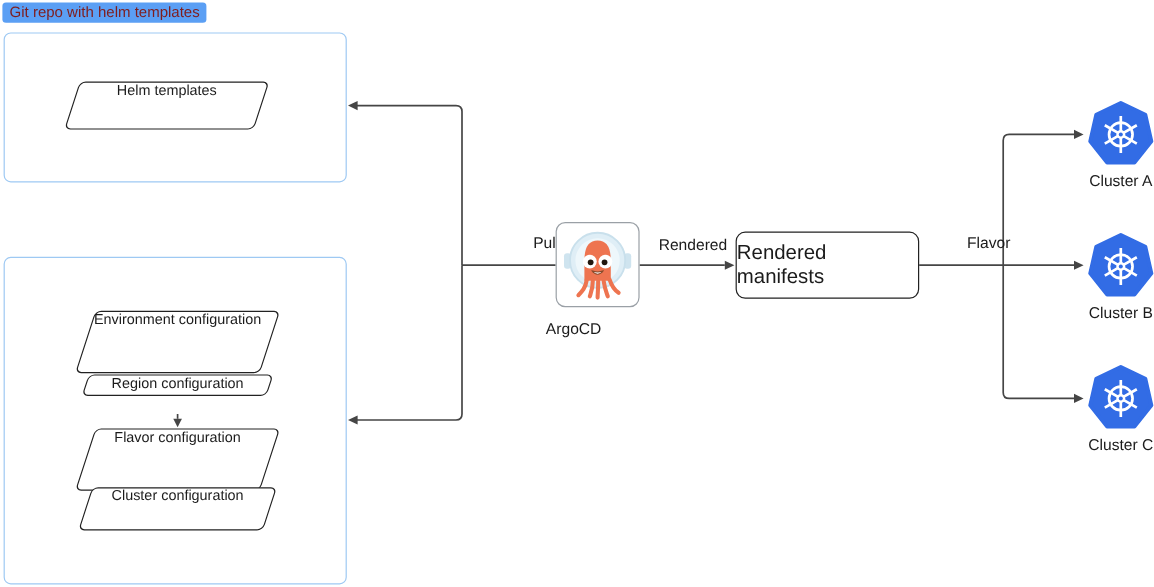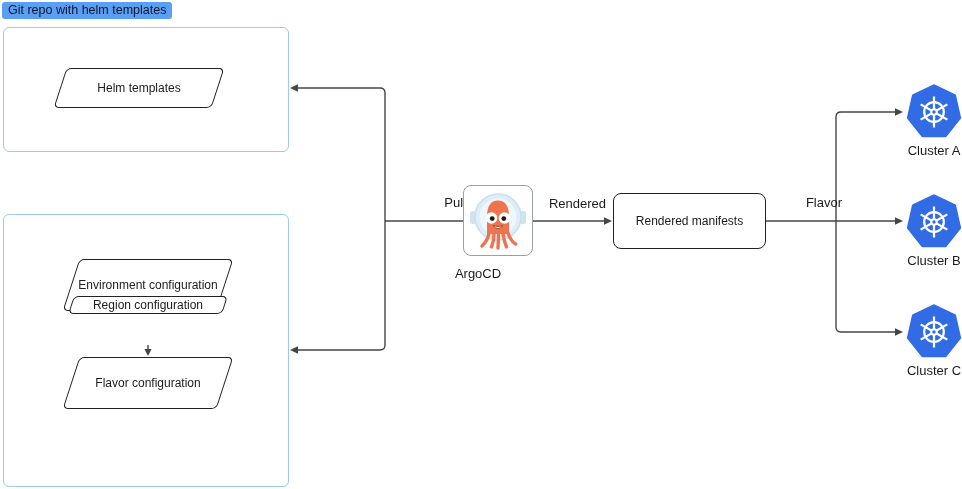--- a/index.html
+++ b/index.html
@@ -18,33 +18,33 @@
   *{margin:0;padding:0;box-sizing:border-box}
   html,body{background:#fff}
   body{font-family:"Liberation Sans",sans-serif;color:var(--text)}
   .canvas{position:relative;width:962px;height:489px;background:#fff;overflow:hidden}
 
   .wires{position:absolute;left:0;top:0;width:962px;height:489px;pointer-events:none}
   .wire{stroke:var(--line);stroke-width:1.4;fill:none}
   .arrow{fill:var(--line);stroke:none}
 
   .hl-label{position:absolute;display:inline-block;background:var(--highlight_blue);
-    color:#0f172a;font-size:12.5px;line-height:15px;padding:1px 6px;border-radius:3px;white-space:nowrap}
+    color:#7f1d1d;font-size:12.5px;line-height:15px;padding:1px 6px;border-radius:3px;white-space:nowrap}
 
   .group-box{position:absolute;background:#fff;border:1px solid var(--group_border);border-radius:6px}
 
-  .para{position:absolute;display:flex;align-items:center;justify-content:center}
+  .para{position:absolute;display:flex;align-items:flex-start;justify-content:center}
   .para::before{content:"";position:absolute;inset:0;background:#fff;
     border:1.5px solid var(--shape_border);border-radius:5px;transform:skewX(-18deg)}
   .para .lbl{position:relative;font-size:12px;white-space:nowrap}
 
   .node-box{position:absolute;background:#fff;border:1px solid var(--node_border);border-radius:8px;
     display:flex;align-items:center;justify-content:center}
   .rect-node{position:absolute;background:#fff;border:1.5px solid var(--shape_border);border-radius:8px;
-    display:flex;align-items:center;justify-content:center;font-size:12px}
+    display:flex;align-items:center;justify-content:center;font-size:17px}
 
   .flow-label{position:absolute;width:80px;text-align:right;font-size:13px;white-space:nowrap}
   .node-caption{position:absolute;width:100px;text-align:center;font-size:13px;white-space:nowrap}
   .k8s{position:absolute}
 </style>
 </head>
 <body>
 
 <div class="canvas">
 
@@ -87,25 +87,28 @@
 
   <div class="hl-label" style="left:2px;top:2px">Git repo with helm templates</div>
 
   <div class="para" style="left:60px;top:68px;width:158px;height:40px">
     <span class="lbl">Helm templates</span>
   </div>
 
   <div class="para" style="left:71px;top:259px;width:154px;height:52px">
     <span class="lbl">Environment configuration</span>
   </div>
-  <div class="para" style="left:71px;top:296px;width:154px;height:18px">
+  <div class="para" style="left:71px;top:312px;width:154px;height:18px">
     <span class="lbl">Region configuration</span>
   </div>
   <div class="para" style="left:71px;top:357px;width:154px;height:52px">
     <span class="lbl">Flavor configuration</span>
+  </div>
+  <div class="para" style="left:71px;top:406px;width:154px;height:36px">
+    <span class="lbl">Cluster configuration</span>
   </div>
 
   <div class="flow-label" style="left:386px;top:195px">Pull</div>
   <div class="flow-label" style="left:526px;top:196px">Rendered</div>
   <div class="flow-label" style="left:762px;top:195px">Flavor</div>
 
   <div class="node-box" style="left:463px;top:185px;width:70px;height:71px">
     <svg width="60" height="62" viewBox="0 0 60 60">
       <rect x="2" y="20" width="6" height="13" rx="2.5" fill="#cfe4ef"></rect>
       <rect x="52" y="20" width="6" height="13" rx="2.5" fill="#cfe4ef"></rect>

